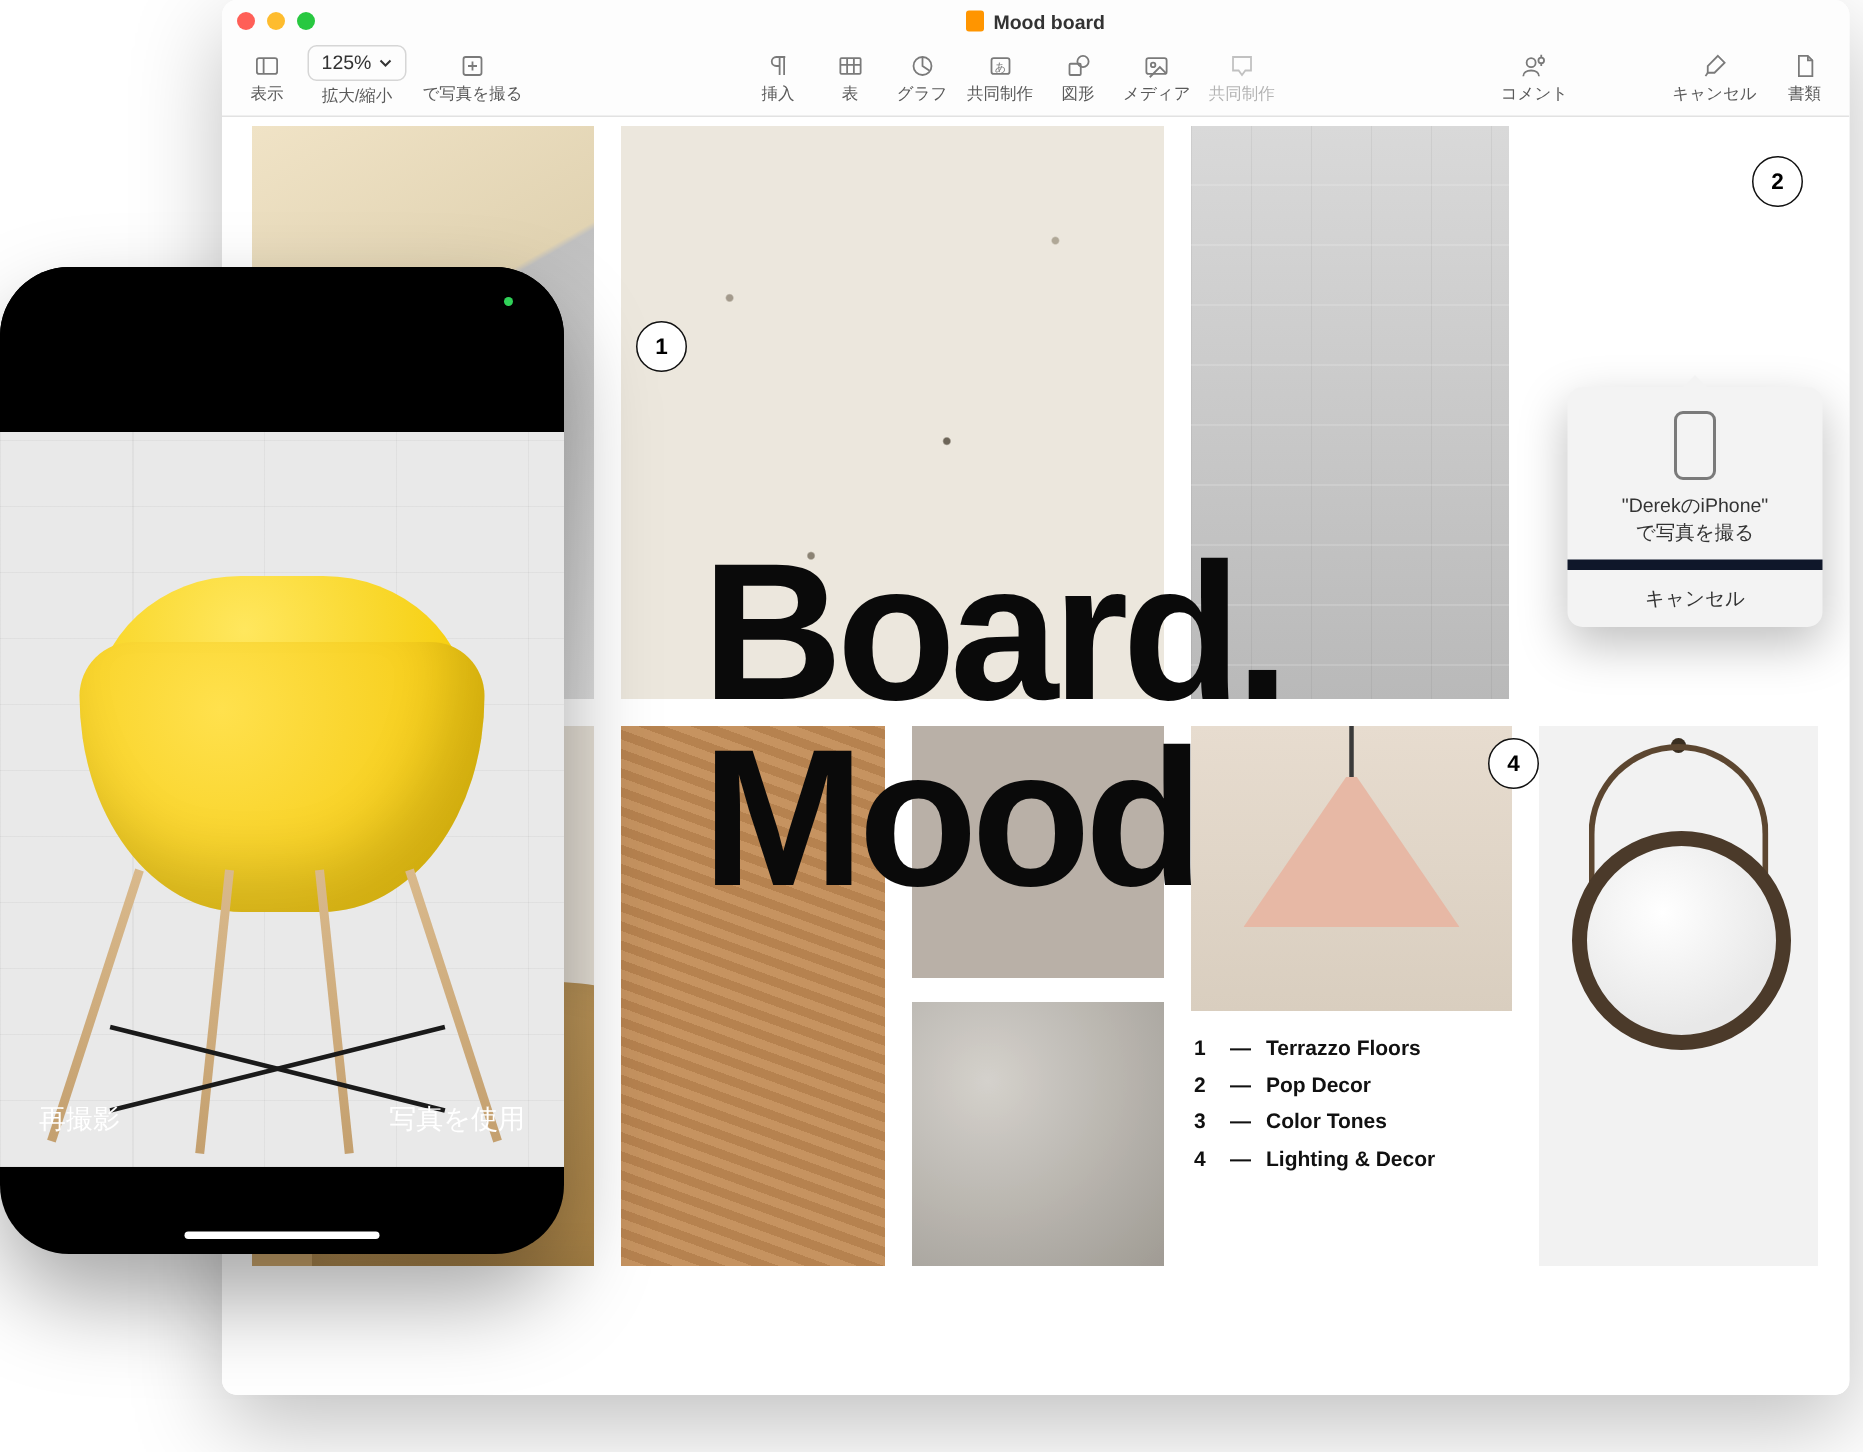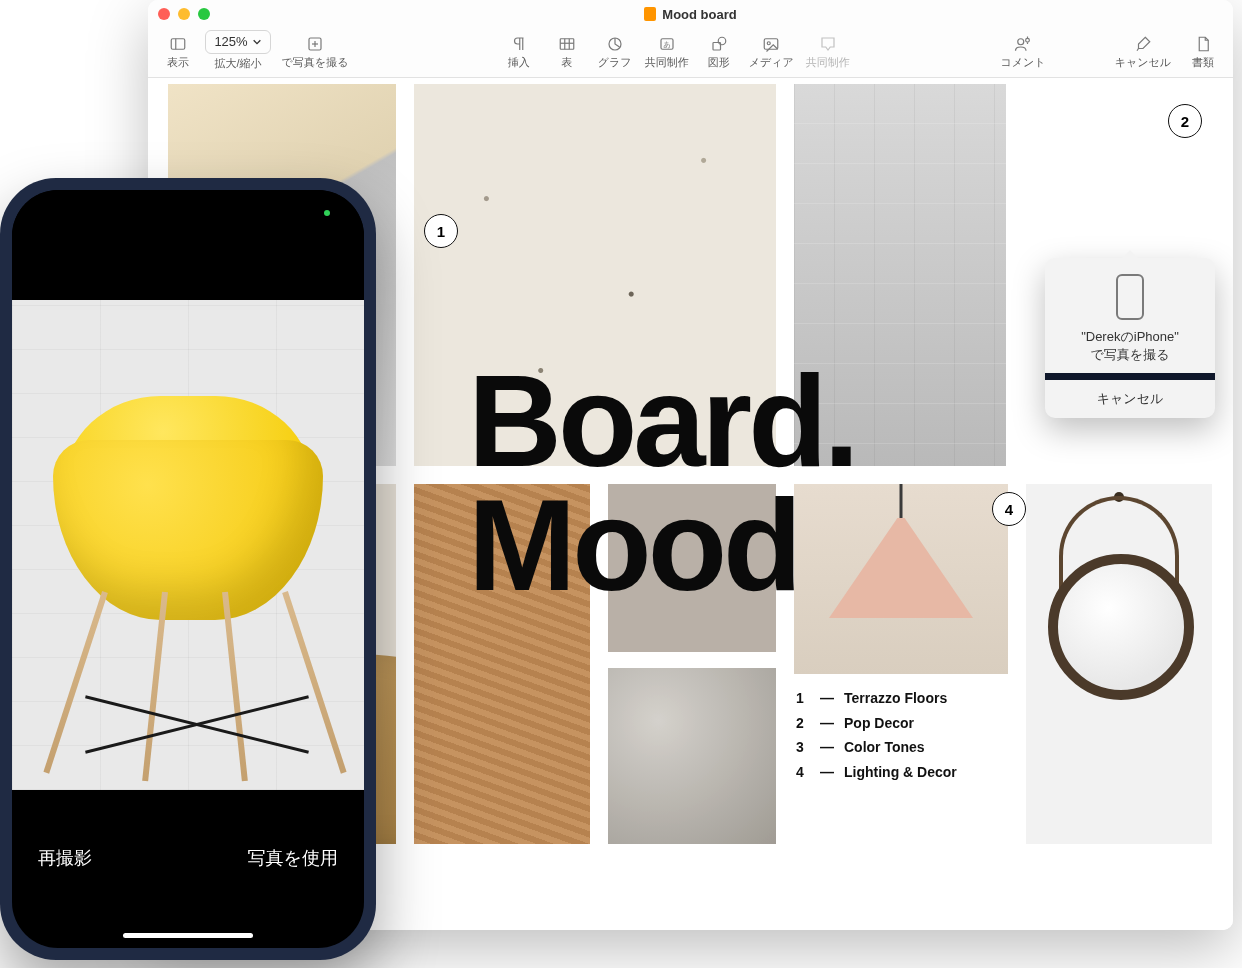--- a/index.html
+++ b/index.html
@@ -179,24 +179,24 @@
     margin: 16px auto 8px; width:28px; height:46px; border:2px solid #7a7a7a; border-radius:6px;
   }
   .popover .msg { padding: 0 12px 10px; color:#333; line-height:1.35; }
   .popover .cancel {
     border-top:7px solid #0f172a; padding:10px 0; color:#333; font-weight:500;
   }
 
   
   .iphone {
     position:absolute; left:0; top:178px;
-    width:376px; height:782px;
+    width:376px; height:658px;
     background:#1f2a43;
     border-radius:56px;
-    padding:12px;
+    padding:0;
     box-shadow: 0 30px 60px rgba(0,0,0,.35);
     z-index:100;
   }
   .iphone .screen {
     width:100%; height:100%;
     background:#000;
     border-radius:46px;
     overflow:hidden;
     position:relative;
   }

